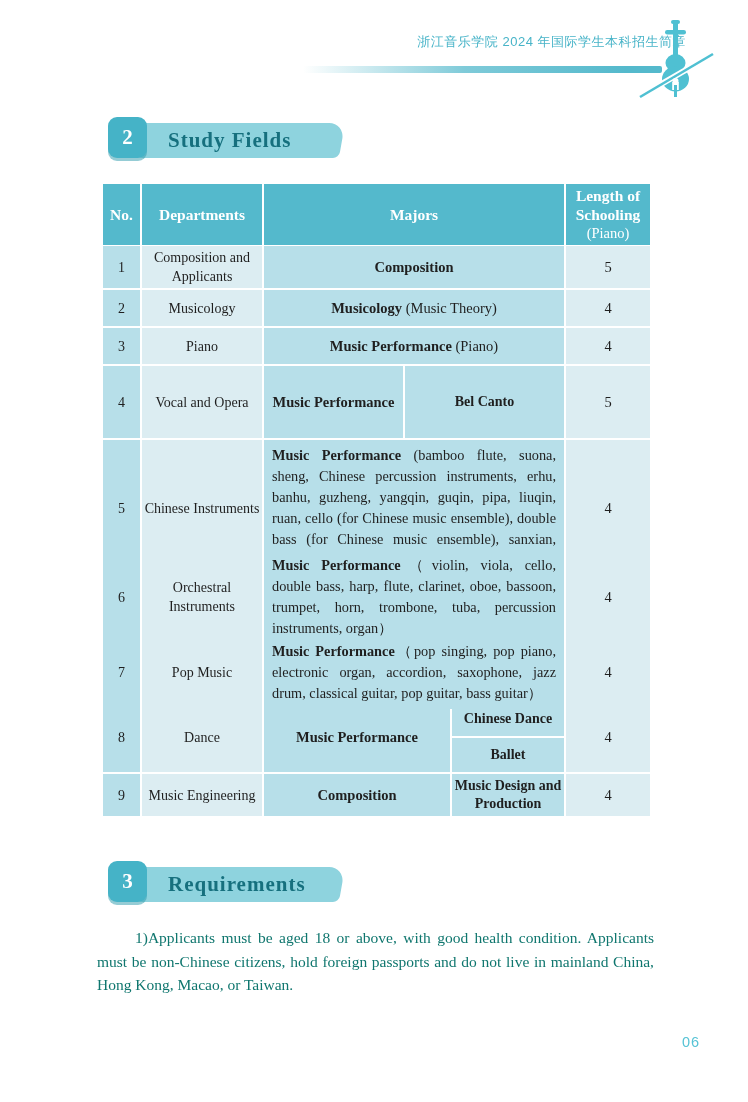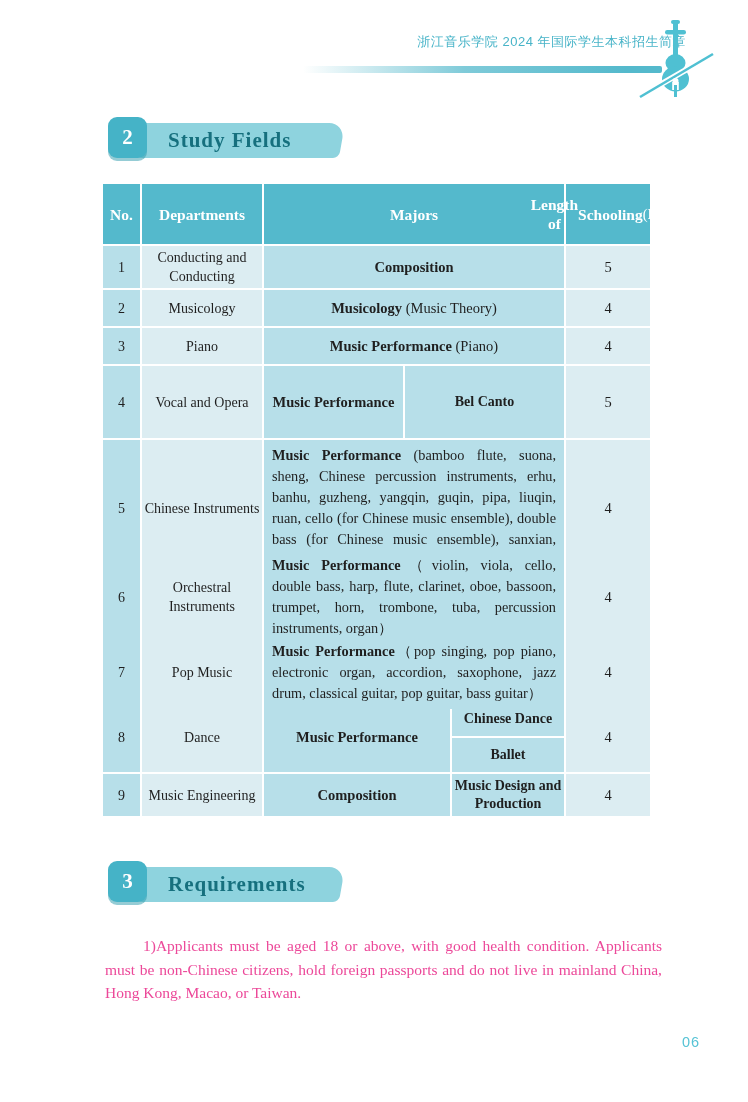--- a/index.html
+++ b/index.html
@@ -40,38 +40,38 @@
     color:#fff; font-size:21px; font-weight:bold;
     display:flex; align-items:center; justify-content:center;
   }
   
   .stable{position:absolute; left:103px; top:184px; width:541px;}
   .trow{display:grid; grid-template-columns:37px 120px 300px 84px; gap:2px; margin-bottom:2px;}
   .cell{display:flex; align-items:center; justify-content:center; text-align:center; font-size:14px; line-height:19px; padding:2px;}
   .c-head{background:var(--head_bg); color:#fff; font-weight:bold; font-size:15.5px;}
   .c-mid{background:var(--cell_mid);}
   .c-light{background:var(--cell_light);}
-  .len-head{flex-direction:row; line-height:19px;}
+  .len-head{flex-direction:column; line-height:19px;justify-content:flex-end;}
   .len-head .normal{font-weight:normal; font-size:14.5px;}
   .major-center{font-size:14.5px;}
   .major-justify{
     display:block; text-align:justify; font-size:14.3px; line-height:21px;
     padding:5px 8px; align-items:flex-start;
   }
   .b{font-weight:bold;}
   .split{display:grid; gap:2px; background:transparent; padding:0;}
   .split-4{grid-template-columns:139px 159px;}
   .split-89{grid-template-columns:186px 112px;}
   .subcol{display:grid; gap:2px;font-weight:bold;}
   .subcell{display:flex; align-items:center; justify-content:center; text-align:center; font-size:14px; line-height:18px; background:var(--cell_mid); padding:2px;}
   .years{font-size:14.5px;}
   
   .req-par{
-    position:absolute; left:97px; top:926px; width:557px; margin:8px;
-    font-size:15.5px; line-height:23.5px; text-align:justify; text-indent:38px; color:#ec4899;
+    position:absolute; left:97px; top:926px; width:557px; margin:0;
+    font-size:15.5px; line-height:23.5px; text-align:justify; text-indent:38px; color:#0f766e;
   }
   
   .page-num{
     position:absolute; left:682px; top:1034px; font-size:14.5px; letter-spacing:1px;
     color:var(--page_num); font-family:"Liberation Sans","DejaVu Sans",sans-serif;
   }
 </style>
 </head>
 <body>
 
@@ -110,21 +110,21 @@
       <div class="cell c-head">Majors</div>
       <div class="cell c-head len-head">
         <span>Length of</span>
         <span>Schooling</span>
         <span class="normal">(Piano)</span>
       </div>
     </div>
 
     <div class="trow" style="height:42px">
       <div class="cell c-mid">1</div>
-      <div class="cell c-light">Conducting and Conducting</div>
+      <div class="cell c-light">Composition and Applicants</div>
       <div class="cell c-mid major-center">
         <span><span class="b">Composition</span><span></span></span>
       </div>
       <div class="cell c-light years">5</div>
     </div>
 
     <div class="trow" style="height:36px">
       <div class="cell c-mid">2</div>
       <div class="cell c-light">Musicology</div>
       <div class="cell c-mid major-center">

